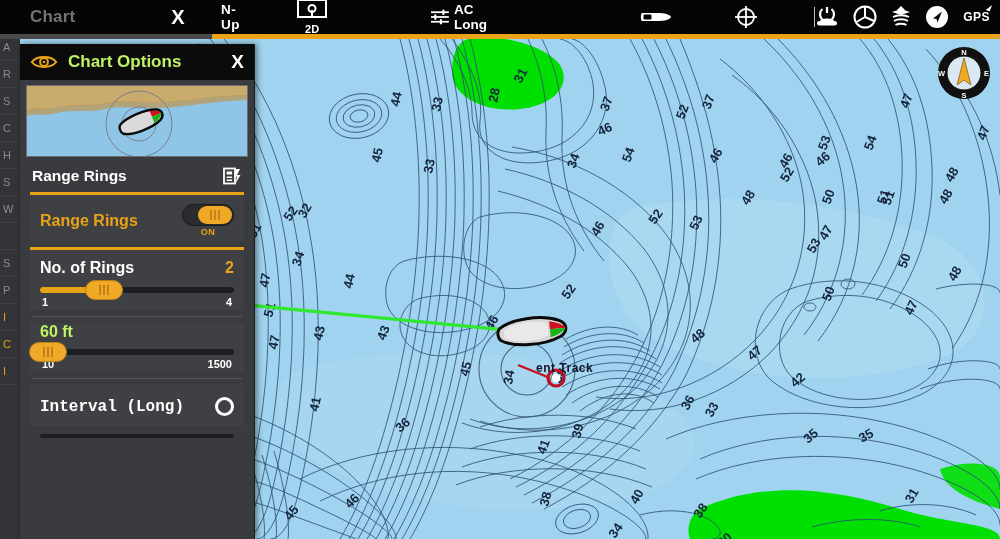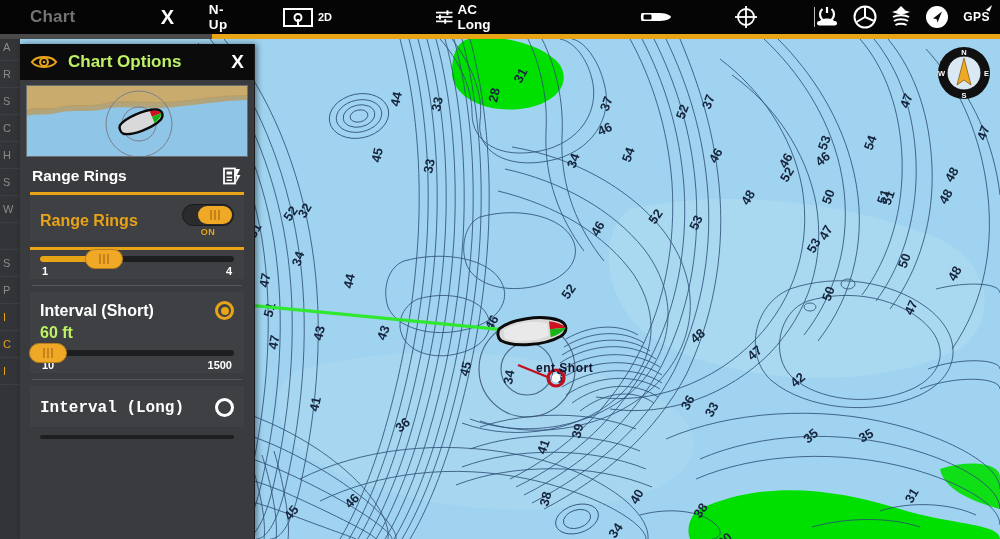--- a/index.html
+++ b/index.html
@@ -19,21 +19,21 @@
     color:#737373; font-size:17px; font-weight:bold; letter-spacing:.2px;
     margin-left:30px; width:152px;
   }
   #topbar .tb-x {
     color:#fff; font-size:20px; font-weight:bold; width:56px; text-align:center;
     font-family:"Liberation Sans", sans-serif;
   }
   #topbar .tb-item { color:#fff; font-size:13.5px; font-weight:bold;
     display:flex; align-items:center; gap:5px; }
   .tb-nup { margin-left:20px; letter-spacing:.5px; }
-  .tb-2d { margin-left:48px; }
+  .tb-2d { margin-left:48px;flex-direction:column; }
   .tb-2d .boxicon {
     width:30px; height:19px; border:2px solid #fff; display:inline-block;
     position:relative;
   }
   .tb-2d .boxicon::before{
     content:""; position:absolute; left:50%; top:3px; transform:translateX(-50%);
     width:5px; height:5px; border-radius:50%; border:2px solid #fff;
   }
   .tb-2d .boxicon::after{
     content:""; position:absolute; left:50%; top:9px; transform:translateX(-50%);
@@ -406,21 +406,21 @@
 
     <svg width="24" height="24" viewBox="0 0 24 24" style="position:absolute;left:544px;top:327px;">
       <circle cx="12" cy="12" r="8" fill="none" stroke="#c21020" stroke-width="3.2"></circle>
       <circle cx="12" cy="12" r="4.4" fill="#ffffff"></circle>
     </svg>
 
     <svg width="60" height="30" viewBox="0 0 60 30" style="position:absolute;left:516px;top:322px;">
       <path d="M2,4 L34,17" stroke="#c21020" stroke-width="2.4" fill="none"></path>
     </svg>
 
-    <div class="track-label" style="left:536px; top:322px;">ent Short</div>
+    <div class="track-label" style="left:536px; top:322px;">ent Track</div>
 
     <svg id="compass" viewBox="0 0 56 56">
       <circle cx="28" cy="28" r="26" fill="#101010"></circle>
       <circle cx="28" cy="28" r="17" fill="#d9e8f2"></circle>
       <circle cx="28" cy="28" r="17" fill="none" stroke="#101010" stroke-width="1"></circle>
       <path d="M28,13 L35,40 L28,35 L21,40 Z" fill="#f0a827" stroke="#8a5f10" stroke-width="0.8"></path>
       <text x="28" y="9.5" font-size="7.5" font-weight="bold" fill="#ffffff" text-anchor="middle" font-family="Liberation Sans, sans-serif">N</text>
       <text x="28" y="53" font-size="7.5" font-weight="bold" fill="#ffffff" text-anchor="middle" font-family="Liberation Sans, sans-serif">S</text>
       <text x="50.5" y="31" font-size="7.5" font-weight="bold" fill="#ffffff" text-anchor="middle" font-family="Liberation Sans, sans-serif">E</text>
       <text x="5.5" y="31" font-size="7.5" font-weight="bold" fill="#ffffff" text-anchor="middle" font-family="Liberation Sans, sans-serif">W</text>
@@ -493,43 +493,43 @@
                   <i></i>
                   <i></i>
                 </div>
             </div>
             <div class="toggle-state">ON</div>
           </div>
         </div>
       </div>
 
       <div class="card" style="margin-top:6px;">
+        <div class="row">
+          <div class="lbl white">No. of Rings</div>
+          <div class="val gold">2</div>
+        </div>
         <div class="slider">
           <div class="track">
             <div class="fill" id="ringsFill" style="width: 33%;"></div>
             <div class="thumb" id="ringsThumb" style="left: 33%;">
                 <i></i>
                 <i></i>
                 <i></i>
               </div>
           </div>
           <div class="ticks">
             <span>1</span>
             <span>4</span>
           </div>
         </div>
       </div>
 
       <div class="divider"></div>
 
       <div class="card" style="border-top:none;">
-        <div class="row">
-          <div class="lbl white">Interval (Short)</div>
-          <div class="radio-on"></div>
-        </div>
         <div class="sub">
           <span class="subval">60 ft</span>
         </div>
         <div class="slider">
           <div class="track">
             <div class="fill" id="intFill" style="width: 4%;"></div>
             <div class="thumb" id="intThumb" style="left: 4%;">
                 <i></i>
                 <i></i>
                 <i></i>

